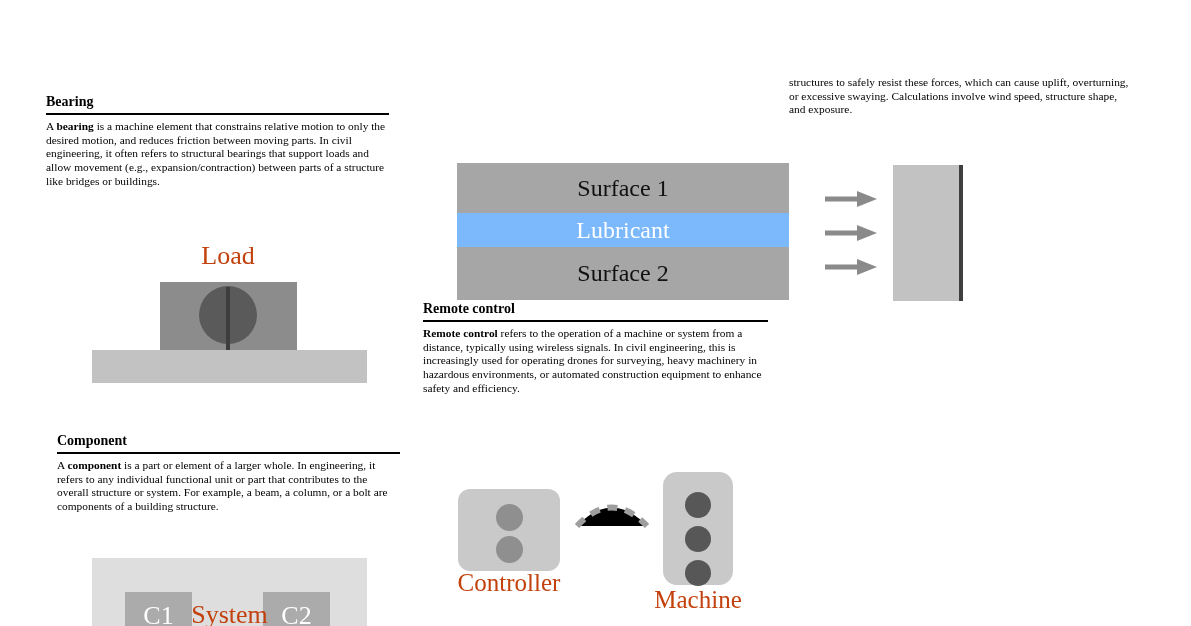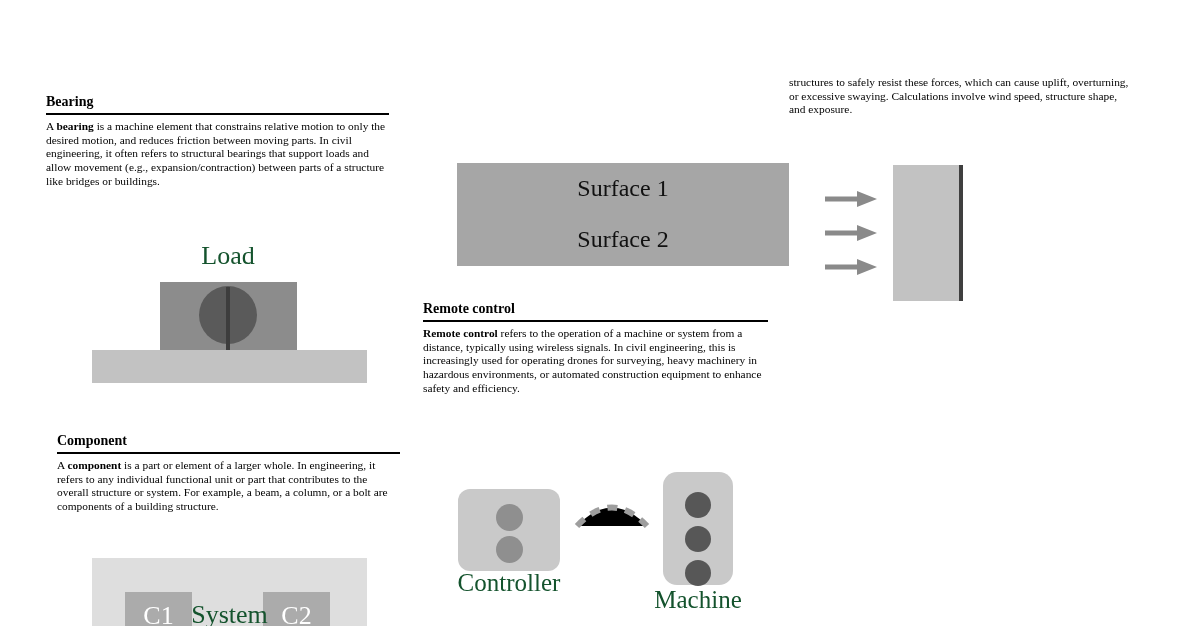--- a/index.html
+++ b/index.html
@@ -23,21 +23,21 @@
   .sec-body{
     margin:5px 0 0 0;
     font-size:11.4px;
     line-height:13.7px;
   }
   .diagram-label{
     position:absolute;
     text-align:center;
     font-size:26px;
     line-height:30px;
-    color:#14532d;
+    color:#c2410c;
   }
   .abs{position:absolute;}
   .circle{border-radius:50%;}
   
   .load-box{left:160px;top:282px;width:137px;height:68px;background:#8c8c8c;}
   .load-circle{left:199px;top:286px;width:58px;height:58px;background:#5a5a5a;}
   .load-line{left:226px;top:287px;width:4px;height:63px;background:#3d3d3d;}
   .support-bar{left:92px;top:350px;width:275px;height:33px;background:#c2c2c2;}
   
   .surfaces{left:457px;top:115px;width:332px;margin-top:48px;}
@@ -80,20 +80,21 @@
 
   <div class="abs system-outer"></div>
   <div class="abs comp-box" style="left:125px;"></div>
   <div class="abs comp-box" style="left:263px;"></div>
   <div class="diagram-label" style="left:92px;top:600px;width:275px;">System</div>
   <div class="diagram-label comp-label" style="left:125px;top:601px;width:67px;">C1</div>
   <div class="diagram-label comp-label" style="left:263px;top:601px;width:67px;">C2</div>
 
   <div class="abs surfaces">
     <div class="band band-gray" style="height:50px;">Surface 1</div>
+    <div class="band band-blue" style="height:34px;">Lubricant</div>
     <div class="band band-gray" style="height:53px;text-align:right;">Surface 2</div>
   </div>
 
   <section class="sec" style="left:423px;top:301px;width:345px;">
     <h2 class="sec-head">Remote control</h2>
     <p class="sec-body"><span></span><b>Remote control</b><span> refers to the operation of a machine or system from a distance, typically using wireless signals. In civil engineering, this is increasingly used for operating drones for surveying, heavy machinery in hazardous environments, or automated construction equipment to enhance safety and efficiency.</span></p>
   </section>
 
   <div class="abs controller-box"></div>
   <div class="abs circle ctrl-dot" style="left:496px;top:504px;"></div>

